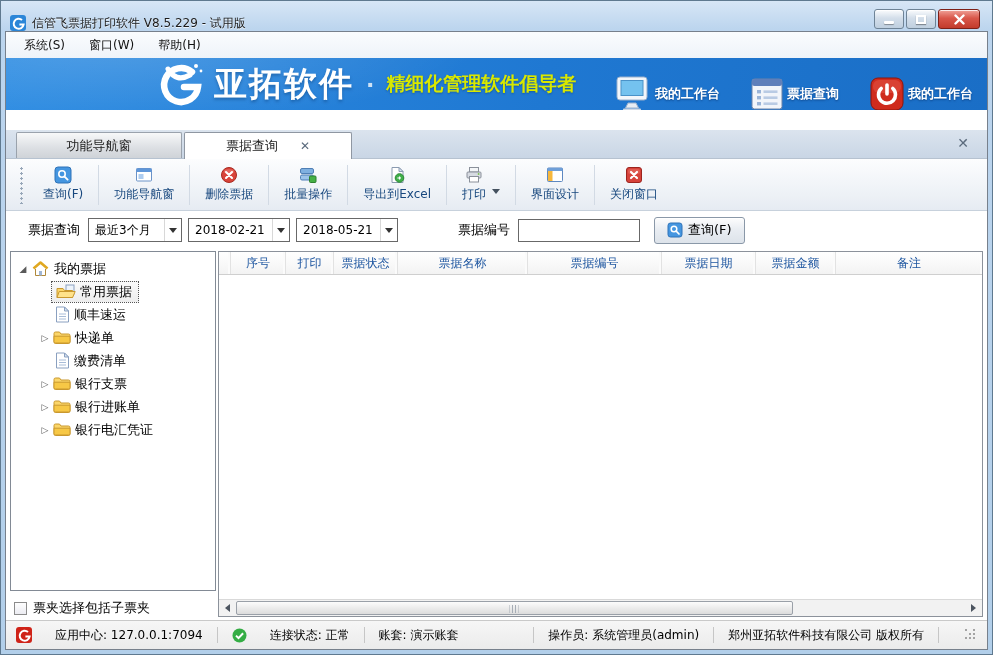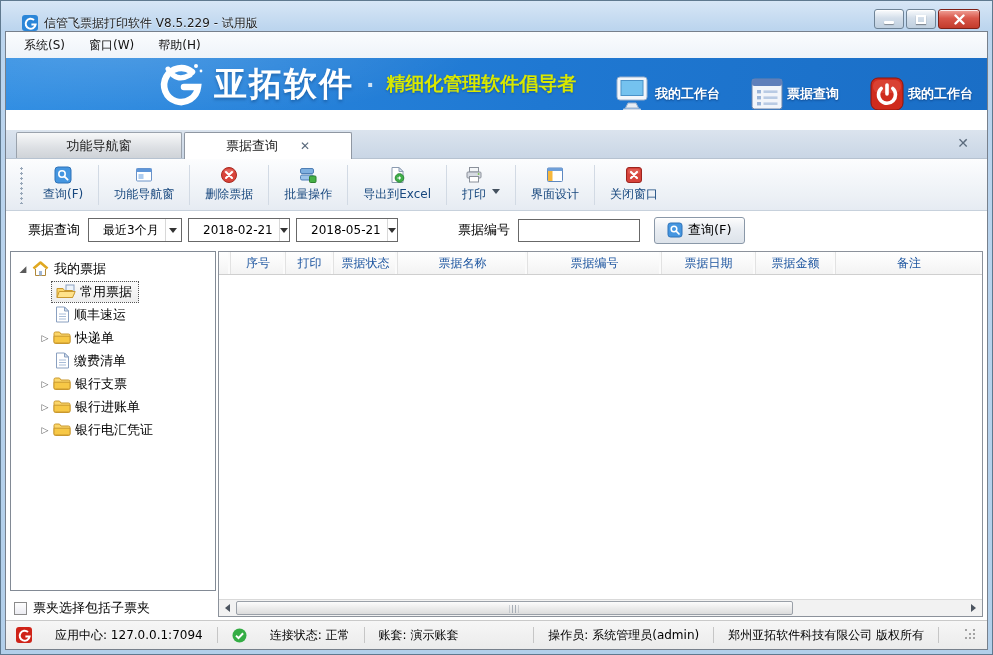--- a/index.html
+++ b/index.html
@@ -1,21 +1,21 @@
 <!DOCTYPE html>
 <html><head>
 <meta charset="utf-8">
 <style>
   * { margin:0; padding:0; box-sizing:border-box; }
   html,body { background:#e8e8e8; font-family:"DejaVu Sans","Liberation Sans",sans-serif; }
   .window{ position:relative; width:993px; height:655px;
     background:linear-gradient(#d7e6f6,#bcd5ee 28px,#b2cfea);
     overflow:hidden; border:1px solid #5f798f; }
   
-  .titlebar{ position:absolute; left:0; top:0; right:0; height:44px; display:flex; align-items:center;padding-left:12px; }
+  .titlebar{ position:absolute; left:0; top:0; right:0; height:44px; display:flex; align-items:center; }
   .titlebar .appicon{ margin:0 6px 0 9px; display:flex; }
   .title-text{ font-size:12px; color:#1b1b1b; text-shadow:0 1px 0 rgba(255,255,255,.7); }
   .winbtns{ position:absolute; right:12px; top:8px; display:flex; gap:2px; }
   .wbtn{ width:30px; height:20px; border:1px solid #6e8396; border-radius:3px;
     background:linear-gradient(#fbfcfd,#d3deea 45%,#bfcfdf);
     display:flex; align-items:center; justify-content:center; cursor:pointer;
     box-shadow:inset 0 1px 0 rgba(255,255,255,.8);}
   .wbtn-close{ width:42px; background:linear-gradient(#f0a399,#d9574a 45%,#c23b2c); border-color:#7e2017; }
   .g-min{ width:10px; height:3px; background:#fff; border-radius:1px; box-shadow:0 1px 1px rgba(0,0,0,.35); margin-top:6px;}
   .g-max{ width:10px; height:9px; border:2px solid #fff; box-shadow:0 1px 1px rgba(0,0,0,.35);}
@@ -58,21 +58,21 @@
   .tbtn-label{ font-size:12px; color:#17477e; white-space:nowrap; }
   .tsep{ width:1px; height:40px; background:#d2dae4; margin:0 3px; }
   .split{ flex-direction:row; gap:6px; }
   .split .col{ display:flex; flex-direction:column; align-items:center; gap:2px; }
   .caret{ width:0; height:0; border-left:4px solid transparent; border-right:4px solid transparent; border-top:5px solid #44515f; margin-top:14px;}
   
   .filterbar{ position:absolute; left:0; right:0; top:179px; height:38px; background:#fff;
     display:flex; align-items:center; padding-left:22px; font-size:13px; color:#000; }
   .flabel{ margin-right:8px; white-space:nowrap; }
   .combo{ height:24px; border:1px solid #686868; background:#fff; display:flex; align-items:center;
-    padding-left:14px; margin-right:6px; cursor:pointer; font-size:12px;text-align:center; }
+    padding-left:6px; margin-right:6px; cursor:pointer; font-size:12px; }
   .combo .cval{ flex:1; white-space:nowrap; }
   .combo .cbtn{ width:17px; height:100%; display:flex; align-items:center; justify-content:center; border-left:1px solid #d8d8d8; margin-left:6px; }
   .tri-down{ width:0; height:0; border-left:4px solid transparent; border-right:4px solid transparent; border-top:5px solid #333; }
   .txt{ width:122px; height:23px; border:1px solid #686868; font-size:12px; padding:0 4px; margin-right:14px; font-family:inherit; }
   .btn{ display:inline-flex; align-items:center; gap:5px; height:27px; padding:0 12px;
     border:1px solid #8a98a8; border-radius:3px; cursor:pointer; font-size:13px; color:#000;
     background:linear-gradient(#fdfdfd,#e9edf2 45%,#dde3ea); box-shadow:inset 0 1px 0 #fff; }
   
   .main{ position:absolute; left:0; right:0; top:217px; bottom:29px; background:#fff; }
   .treepanel{ position:absolute; left:4px; top:2px; width:206px; height:340px; background:#fff; border:1px solid #828a95; overflow:hidden; }

